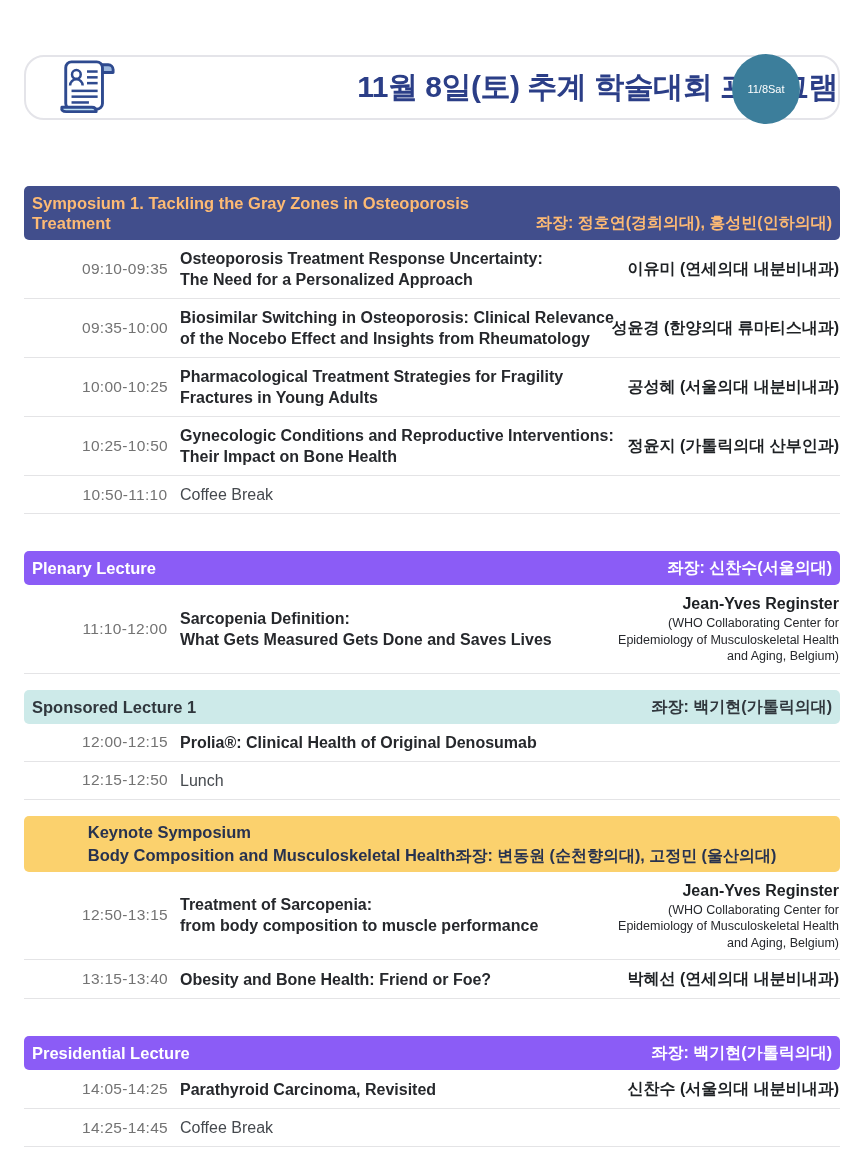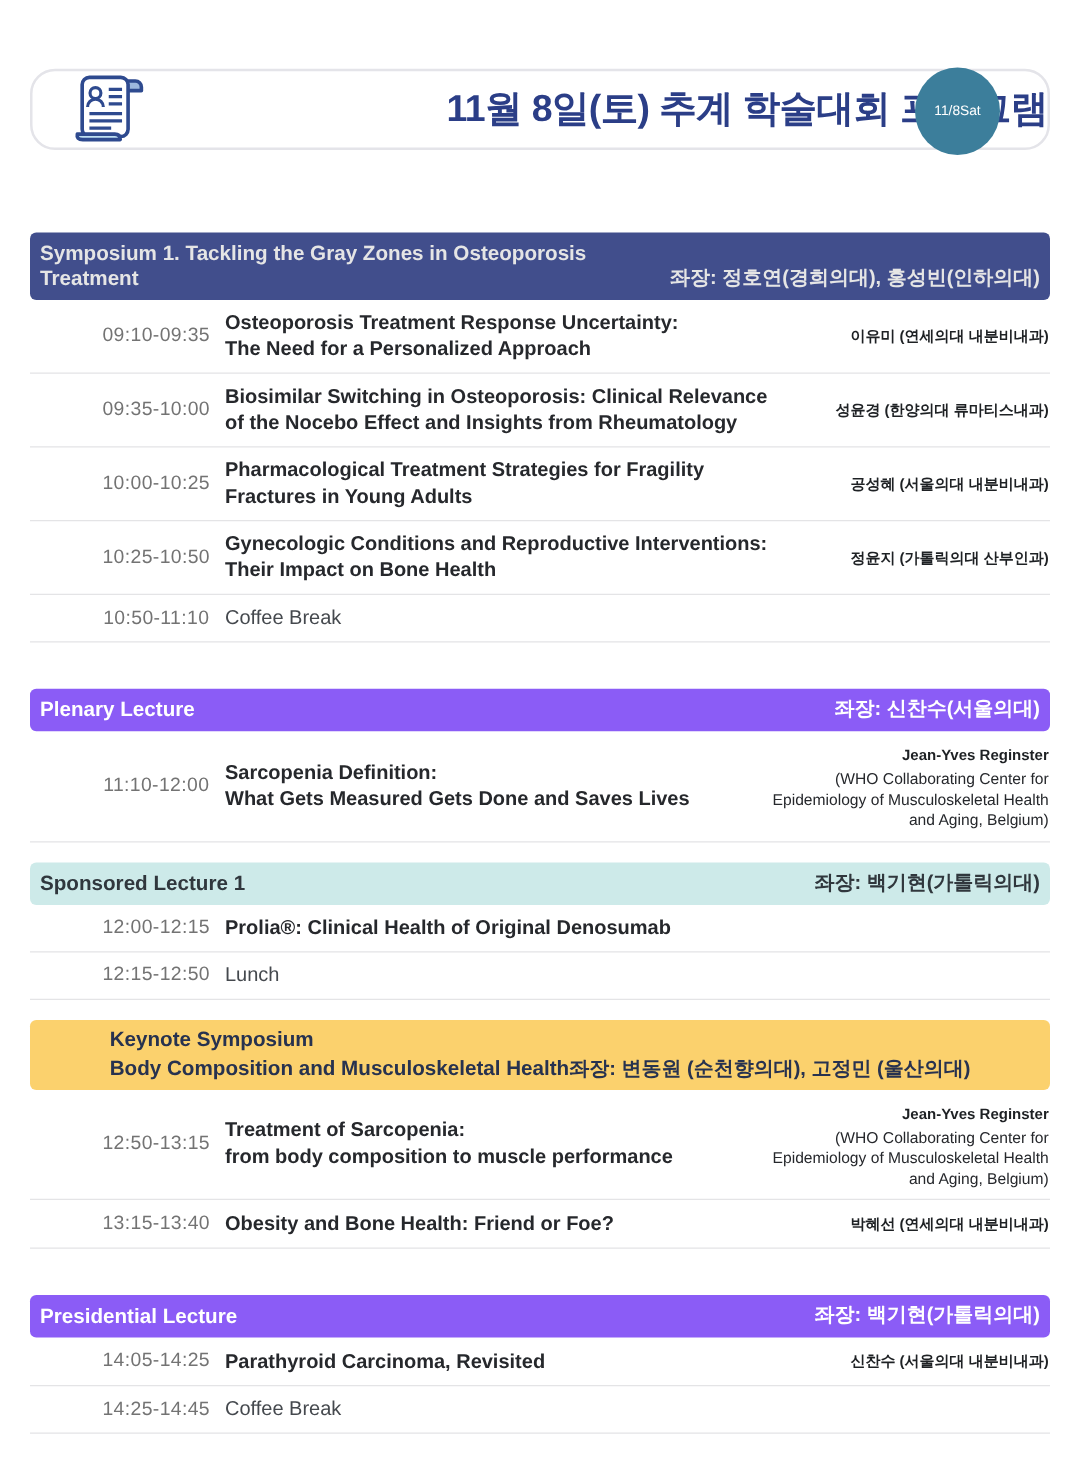--- a/index.html
+++ b/index.html
@@ -44,21 +44,21 @@
   .section-bar {
     display:flex; align-items:flex-end; justify-content:space-between;
     border-radius:5px;
     padding:7px 8px;
     line-height:20px;
   }
   .section-bar.multi { line-height:23px; padding:5px 8px; }
   .bar-title { font-size:16.5px; font-weight:700; }
   .bar-chair { font-size:16px; font-weight:700; white-space:nowrap; padding-bottom:0px; }
 
-  .section-bar.navy    { background:#414e8c; color:#e5e5e5; }
+  .section-bar.navy    { background:#414e8c; color:#fdba74; }
   .section-bar.magenta { background:#8b5cf6; color:#ffffff;margin-top:37px; }
   .section-bar.teal    { background:#cdeae9; color:#30373d; }
   .section-bar.yellow  { background:#fbd16d; color:#27324f;justify-content:center; }
 
   
   .row {
     display:flex; align-items:center;
     padding:8px 0;
     border-bottom:1px solid #e4e4e6;
   }
@@ -72,21 +72,21 @@
   .row-titles { flex:1 1 auto; padding-left:6px; min-width:0; }
   .title-line {
     font-size:16px; font-weight:700; color:#26282c; line-height:21px;
     white-space:nowrap;
   }
   .title-line.break { font-weight:400; color:#45494e; }
   .row-speaker {
     flex:0 0 auto; margin-left:12px; text-align:right; white-space:nowrap;
     padding-right:1px;
   }
-  .speaker-name { font-size:12px; font-weight:700; color:#1e2124; line-height:22px; }
+  .speaker-name { font-size:16px; font-weight:700; color:#1e2124; line-height:22px; }
   .speaker-sub  { font-size:12.5px; font-weight:500; color:#26282c; line-height:16.5px; }
 </style>
 </head>
 <body>
 
 <div class="page">
 
   <div class="header-card">
     <svg class="scroll-icon" viewBox="0 0 64 60" fill="none" xmlns="http://www.w3.org/2000/svg">
       <path d="M46 7 h8 a5 5 0 0 1 5 5 v3 h-12 z" fill="#9db8dd" stroke="#2e4a8f" stroke-width="3" stroke-linejoin="round"></path>

